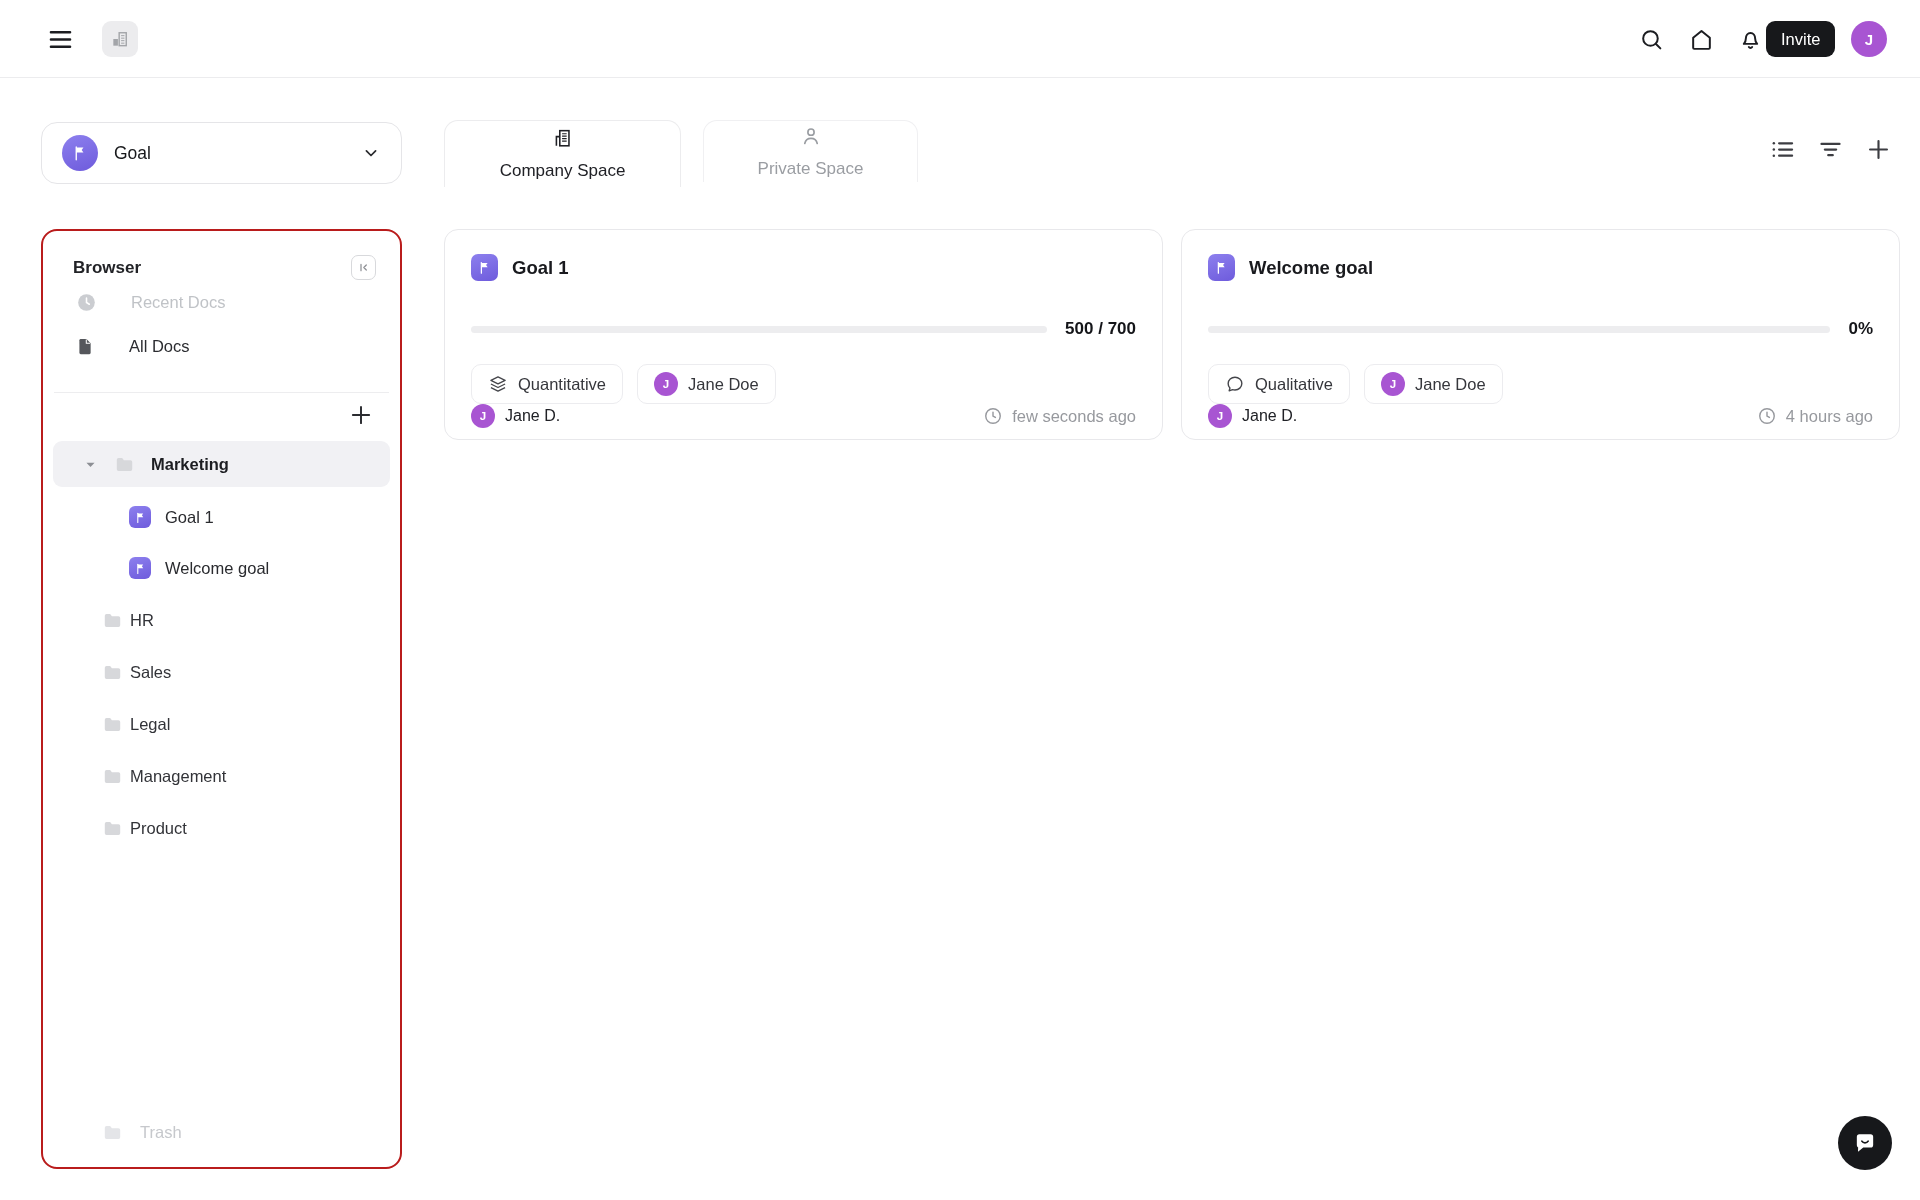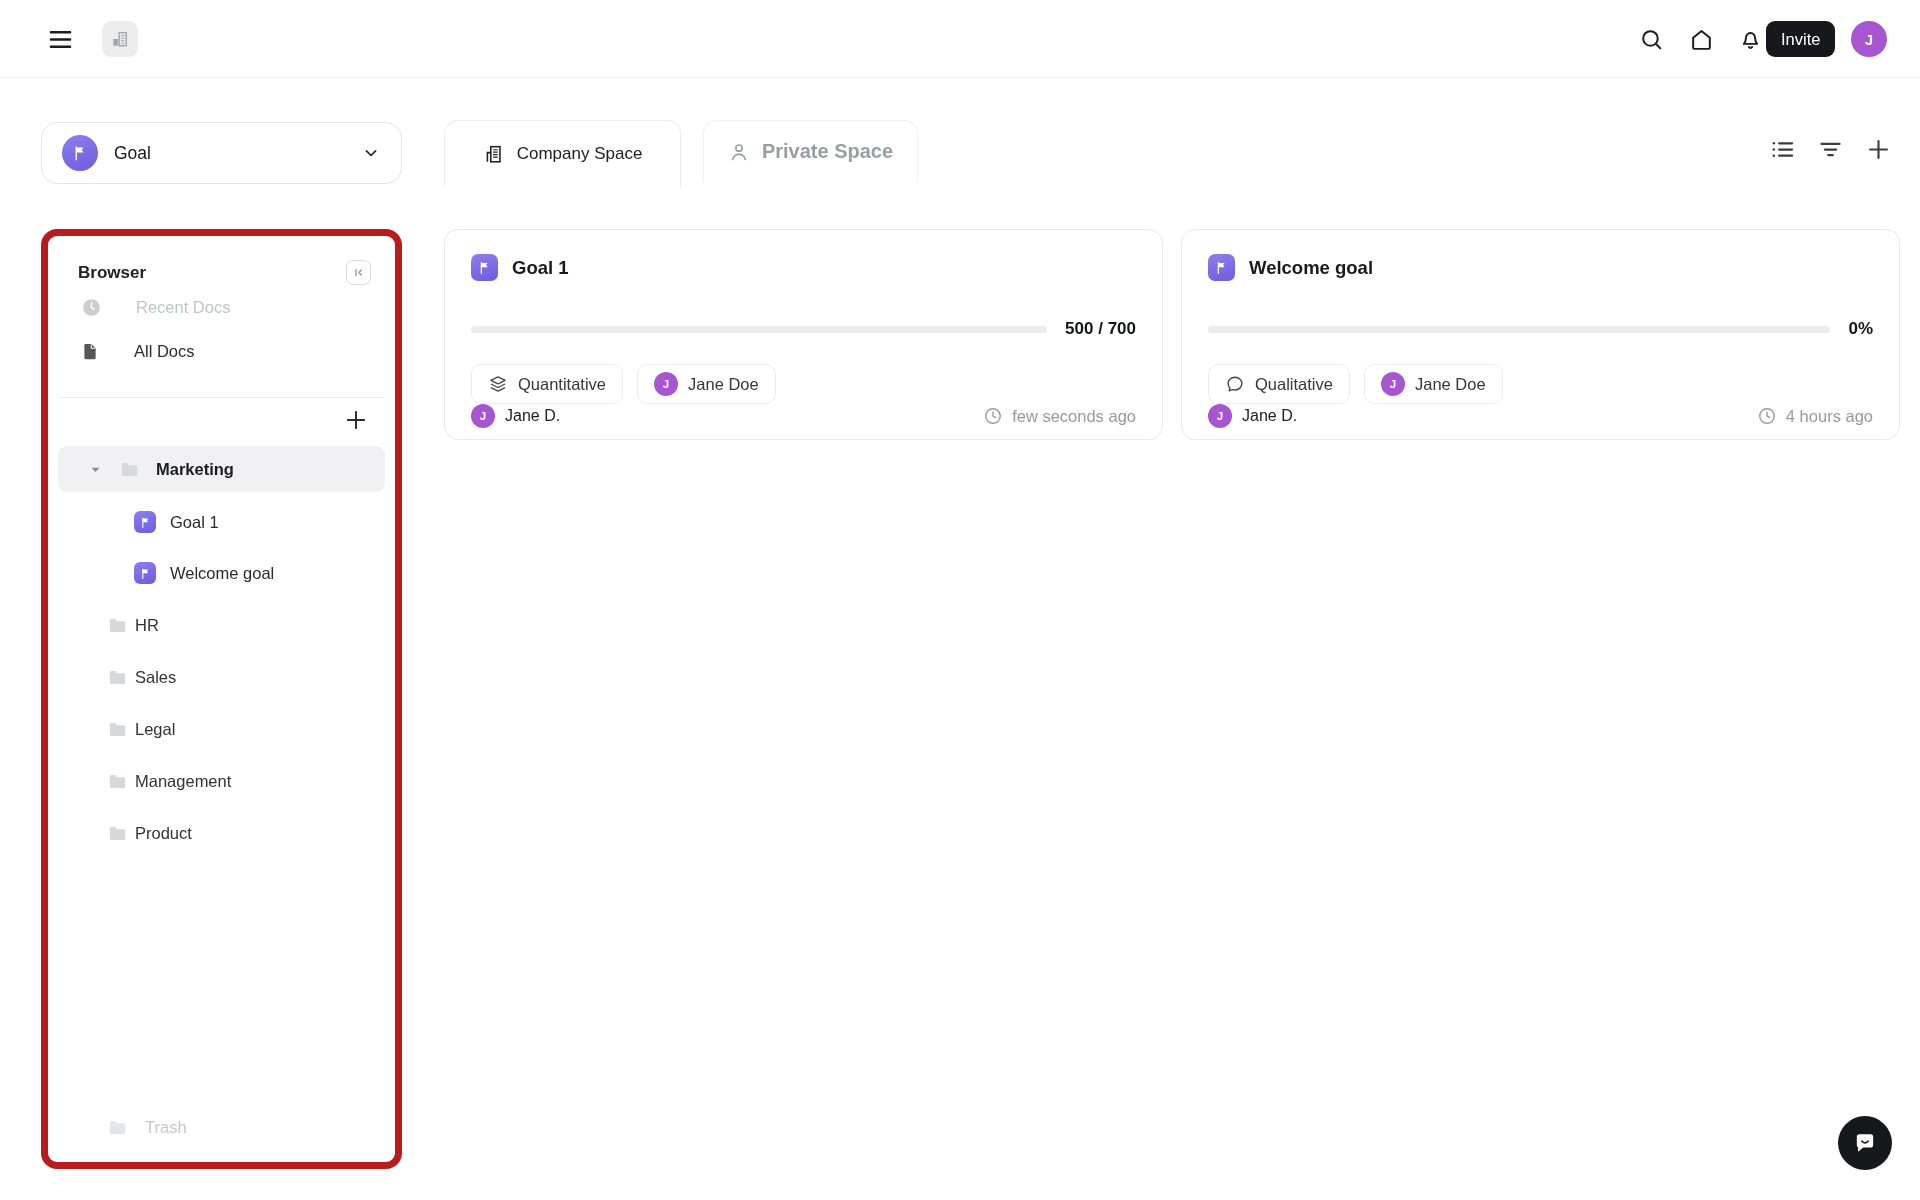--- a/index.html
+++ b/index.html
@@ -34,30 +34,30 @@
   .avatar{border-radius:50%;background:var(--avatar-purple);color:#fff;display:flex;align-items:center;justify-content:center;font-weight:700;}
   .avatar-top{position:absolute;left:1851px;top:21px;width:36px;height:36px;font-size:15px;cursor:pointer;}
 
   
   .selector{position:absolute;left:41px;top:122px;width:361px;height:62px;border:1px solid #e5e5e8;border-radius:16px;background:#fff;display:flex;align-items:center;padding:0 20px;cursor:pointer;}
   .flag-circle{width:36px;height:36px;border-radius:50%;background:linear-gradient(160deg,var(--accent-purple-light),#6e5bdc);display:flex;align-items:center;justify-content:center;flex:0 0 auto;}
   .selector-label{margin-left:16px;font-size:17.5px;font-weight:500;color:#17181b;}
   .selector-chevron{margin-left:auto;color:#2a2b2f;}
 
   
-  .tab{position:absolute;top:120px;background:#fff;border:1px solid #ececee;border-bottom:none;border-radius:14px 14px 0 0;display:flex;align-items:center;justify-content:center;gap:12px;cursor:pointer;}
+  .tab{position:absolute;top:120px;background:#fff;border:1px solid #ececee;border-bottom:none;border-radius:14px 14px 0 0;display:flex;align-items:center;justify-content:center;gap:12px;cursor:pointer;flex-direction:column;}
   .tab-active{left:444px;width:237px;height:67px;color:#202126;font-size:17px;font-weight:500;}
-  .tab-inactive{left:703px;width:215px;height:62px;color:#9a9da2;font-size:20px;font-weight:700;border-color:#f0f0f2;}
+  .tab-inactive{left:703px;width:215px;height:62px;color:#9a9da2;font-size:17px;font-weight:400;border-color:#f0f0f2;}
 
   
   .view-actions{position:absolute;top:136px;right:28px;display:flex;gap:21px;color:#3c3d42;}
   .view-actions button{width:27px;height:27px;display:flex;align-items:center;justify-content:center;color:inherit;}
 
   
-  .sidebar{position:absolute;left:41px;top:229px;width:361px;height:940px;border:7px solid #b91c1c;border-radius:16px;background:#fff;}
+  .sidebar{position:absolute;left:41px;top:229px;width:361px;height:940px;border:2px solid #b91c1c;border-radius:16px;background:#fff;}
   .sb-head{display:flex;align-items:center;padding:24px 24px 0 30px;}
   .sb-title{font-size:17px;font-weight:700;color:#222327;}
   .collapse-btn{margin-left:auto;width:25px;height:25px;border:1.4px solid #d8d9dc;border-radius:7px;color:#8f9196;display:flex;align-items:center;justify-content:center;}
   .sb-link{height:44px;display:flex;align-items:center;gap:34px;padding-left:33px;font-size:16.5px;}
   .sb-link:first-of-type{margin-top:10px;}
   .sb-link.disabled{color:#c0c3c7;}
   .sb-link.disabled .lnk-ic{color:#cbcdd1;}
   .sb-link.normal{color:#2b2c30;cursor:pointer;}
   .sb-link.normal .lnk-ic{color:#55575c;}
   .sb-divider{height:1px;background:#ededef;margin:24px 11px 0;}

